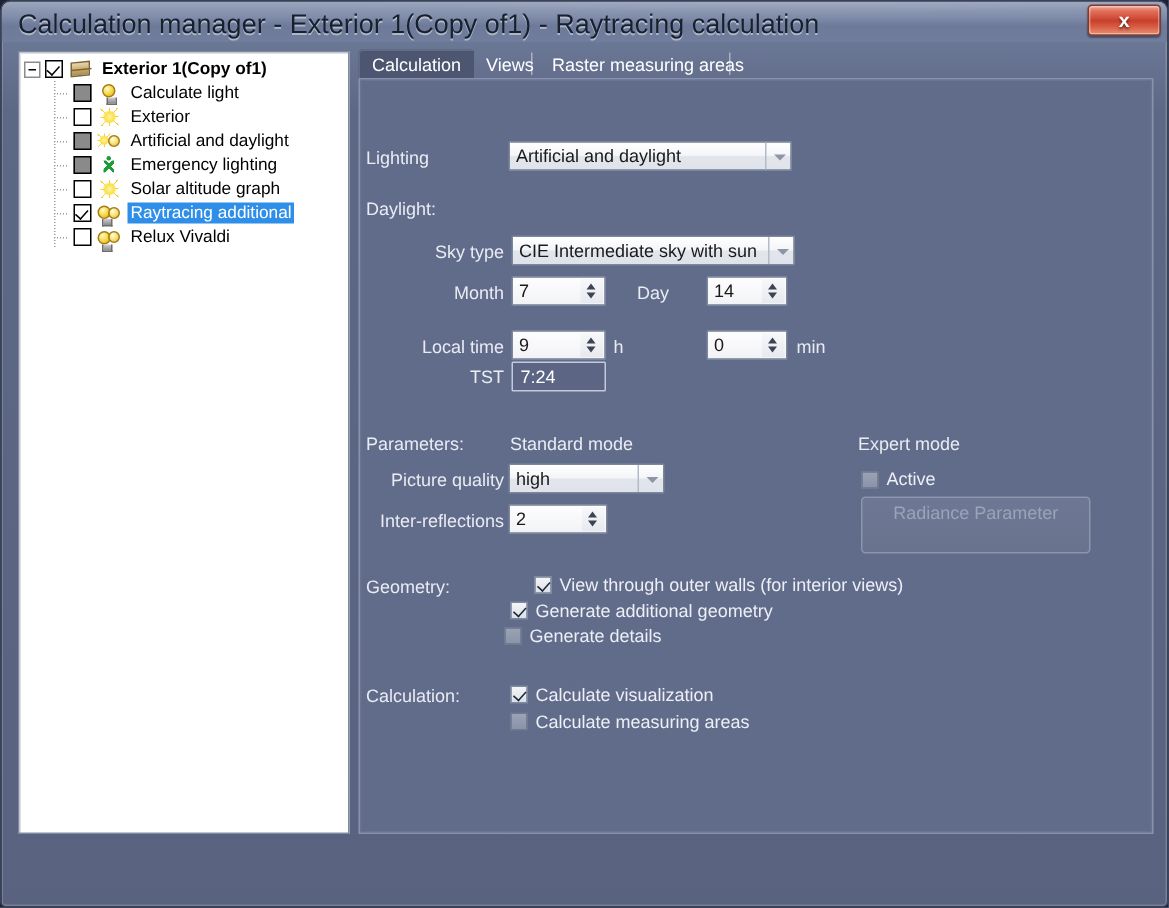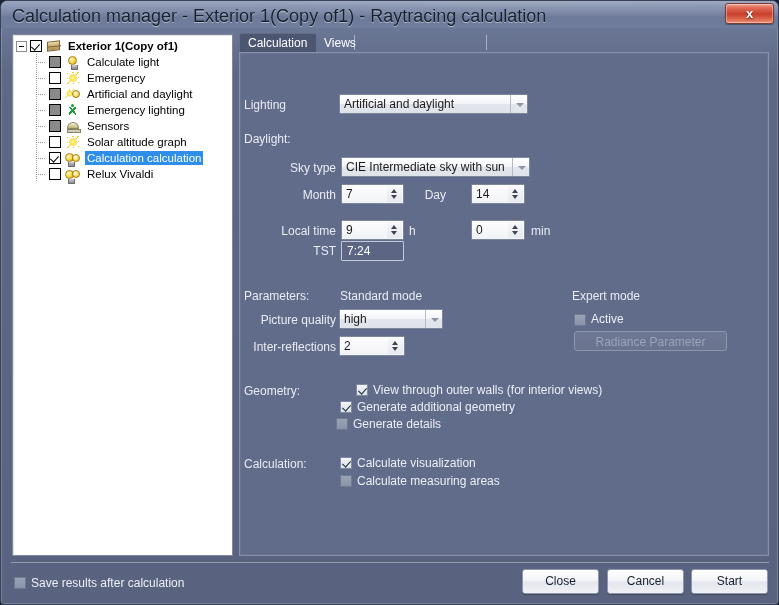--- a/index.html
+++ b/index.html
@@ -322,21 +322,21 @@
   .chk .box.on::after {
     content: ""; position: absolute; left: 3px; top: 0.5px;
     width: 4px; height: 7px;
     border: solid #1a2638; border-width: 0 1.8px 1.8px 0;
     transform: rotate(42deg);
   }
   .chk .txt { font-size: 12px; color: #eceff5; }
 
   .btn-disabled {
     position: absolute;
-    height: 20px;
+    height: 38px;
     background: linear-gradient(180deg,#6e7894 0%,#69738e 100%);
     border: 1px solid #8c96ad;
     border-radius: 3px;
     color: #9aa3b8;
     font-size: 12px;
     text-align: center;
     line-height: 20px;
   }
 
   
@@ -393,21 +393,21 @@
           </div>
         <div class="tree-label">Calculate light</div>
       </div>
 
       <div class="tree-row child">
         <div class="dots"></div>
         <div class="cbx"></div>
         <div class="tree-ico">
             <div class="sun"></div>
           </div>
-        <div class="tree-label">Emergency</div>
+        <div class="tree-label">Exterior</div>
       </div>
 
       <div class="tree-row child">
         <div class="dots"></div>
         <div class="cbx gray"></div>
         <div class="tree-ico">
             <div class="sun" style="left:0;top:2px;width:9px;height:9px"></div>
             <div class="bulb2"></div>
           </div>
         <div class="tree-label">Artificial and daylight</div>
@@ -415,64 +415,57 @@
 
       <div class="tree-row child">
         <div class="dots"></div>
         <div class="cbx gray"></div>
         <div class="tree-ico">
             <div class="runner"></div>
           </div>
         <div class="tree-label">Emergency lighting</div>
       </div>
 
-      <div class="tree-row child">
-        <div class="dots"></div>
-        <div class="cbx gray"></div>
-        <div class="tree-ico">
-            <div class="sensor"></div>
-          </div>
-        <div class="tree-label">Sensors</div>
-      </div>
 
       <div class="tree-row child">
         <div class="dots"></div>
         <div class="cbx"></div>
         <div class="tree-ico">
             <div class="sun"></div>
           </div>
         <div class="tree-label">Solar altitude graph</div>
       </div>
 
       <div class="tree-row child selected">
         <div class="dots"></div>
         <div class="cbx checked"></div>
         <div class="tree-ico">
             <div class="bulb" style="left:0;top:2px"></div>
             <div class="bulb2"></div>
           </div>
-        <div class="tree-label">Calculation calculation</div>
+        <div class="tree-label">Raytracing additional</div>
       </div>
 
       <div class="tree-row child">
         <div class="dots"></div>
         <div class="cbx"></div>
         <div class="tree-ico">
             <div class="bulb" style="left:0;top:3px"></div>
             <div class="bulb2"></div>
           </div>
         <div class="tree-label">Relux Vivaldi</div>
       </div>
 
     </div>
 
     <div class="tabstrip">
       <div class="tab active" style="left:0;">Calculation</div>
       <div class="tab" style="left:76px;">Views</div>
       <div class="tab-sep" style="left:115px;"></div>
+      <div class="tab" style="left:120px;">Raster measuring areas</div>
       <div class="tab-sep" style="left:247px;"></div>
     </div>
 
     <div class="tabpage">
 
       <div class="lbl" style="left:4px; top:45px;">Lighting</div>
       <div class="combo" style="left:99px; top:41px; width:189px;">
         <span class="val">Artificial and daylight</span>
         <span class="arrowbox"></span>
       </div>
@@ -572,27 +565,15 @@
         <span class="box off"></span>
         <span class="txt">Calculate measuring areas</span>
       </div>
       <div class="chk" style="left:100px; top:403px;">
         <span class="box on"></span>
         <span class="txt">Calculate visualization</span>
       </div>
 
     </div>
 
-    <div class="bottombar">
-      <div class="bb-line"></div>
-
-      <div class="chk" style="left:13px; top:14px;">
-        <span class="box off"></span>
-        <span class="txt">Save results after calculation</span>
-      </div>
-
-      <div class="btn" style="left:521px; width:77px;">Close</div>
-      <div class="btn" style="left:606px; width:77px;">Cancel</div>
-      <div class="btn" style="left:690px; width:77px;">Start</div>
-    </div>
 
   </div>
 </div>
 
 </body></html>

